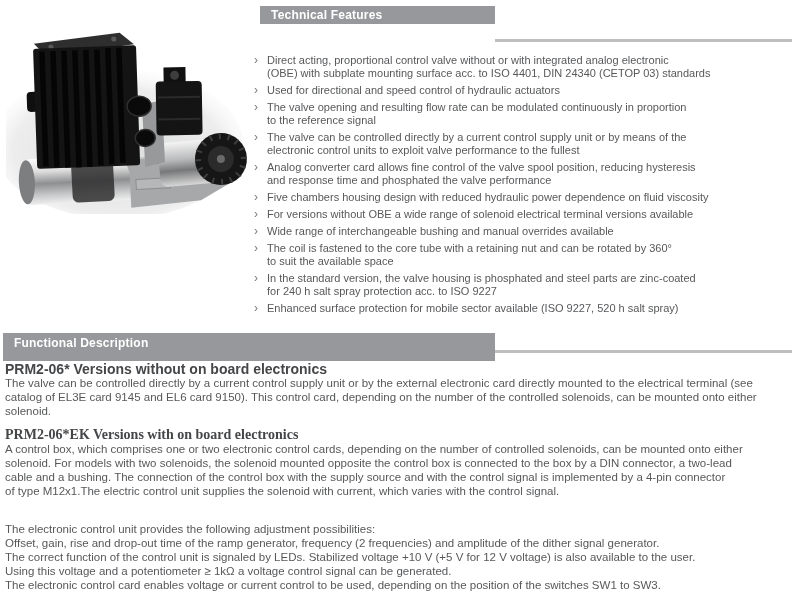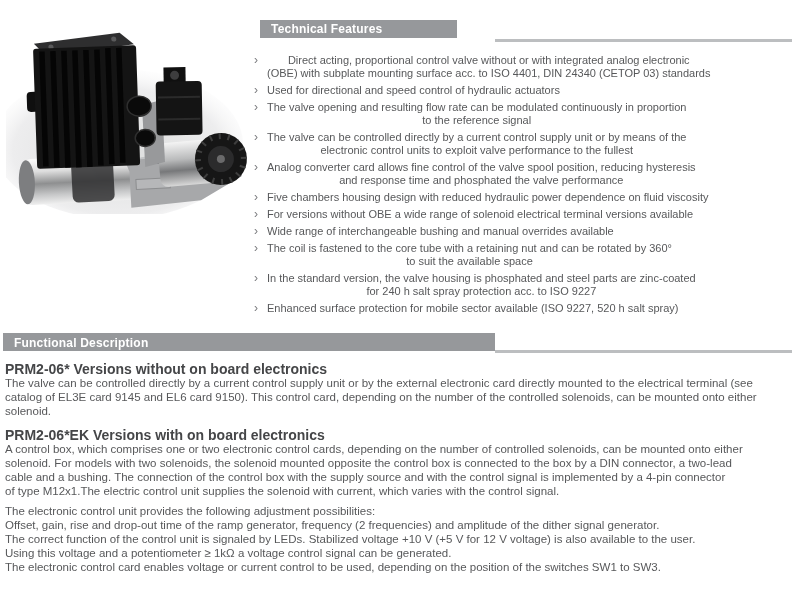--- a/index.html
+++ b/index.html
@@ -10,47 +10,47 @@
   }
   .photo{
     position:absolute;left:6px;top:14px;width:244px;height:200px;
   }
   
   .bar{
     position:absolute;background:#96989b;color:#ffffff;
     font-size:12px;font-weight:bold;letter-spacing:.2px;
   }
   .bar .bar-label{display:block;padding-left:11px;}
-  .tf-bar{left:260px;top:20px;width:197px;height:18px;line-height:18px;}
-  .fd-bar{left:3px;top:333px;width:492px;height:18px;line-height:20px;}
+  .tf-bar{left:260px;top:6px;width:235px;height:18px;line-height:18px;}
+  .fd-bar{left:3px;top:333px;width:492px;height:28px;line-height:20px;}
   .bar-line{position:absolute;background:#bcbec0;height:3px;}
   .tf-line{left:495px;top:39px;width:297px;}
   .fd-line{left:495px;top:350px;width:297px;}
   
   .tf-list{
     position:absolute;left:254px;top:54px;width:540px;
     list-style:none;margin:0;padding:0;
     font-size:11px;line-height:13px;
   }
   .tf-list li{display:flex;margin:0 0 4px 0;}
   .tf-list .marker{
     flex:0 0 13px;color:#7b7c7f;font-size:12px;line-height:13px;
   }
-  .tf-list .txt{white-space:pre-line;text-align:center;}
+  .tf-list .txt{white-space:pre-line;}
   
   .fd-content{
     position:absolute;left:5px;top:362px;width:790px;
     font-size:11.5px;line-height:14px;
   }
   .fd-content h3{
     margin:0;font-size:14px;line-height:14px;font-weight:bold;color:#454648;
   }
-  .fd-content h3.h2{margin-top:10px;}
+  .fd-content h3.h2{margin-top:10px;font-family:Liberation Serif, serif;}
   .fd-content p{margin:0;white-space:pre-line;}
-  .fd-content p.closing{margin-top:6px;}
+  .fd-content p.closing{margin-top:24px;}
 </style>
 </head>
 <body>
 
 <div class="photo">
   <svg width="244" height="200" viewBox="0 0 244 200">
     <defs>
       <linearGradient id="metal" x1="0" y1="0" x2="0" y2="1">
         <stop offset="0" stop-color="#fbfbfb"></stop>
         <stop offset="0.28" stop-color="#dedede"></stop>

